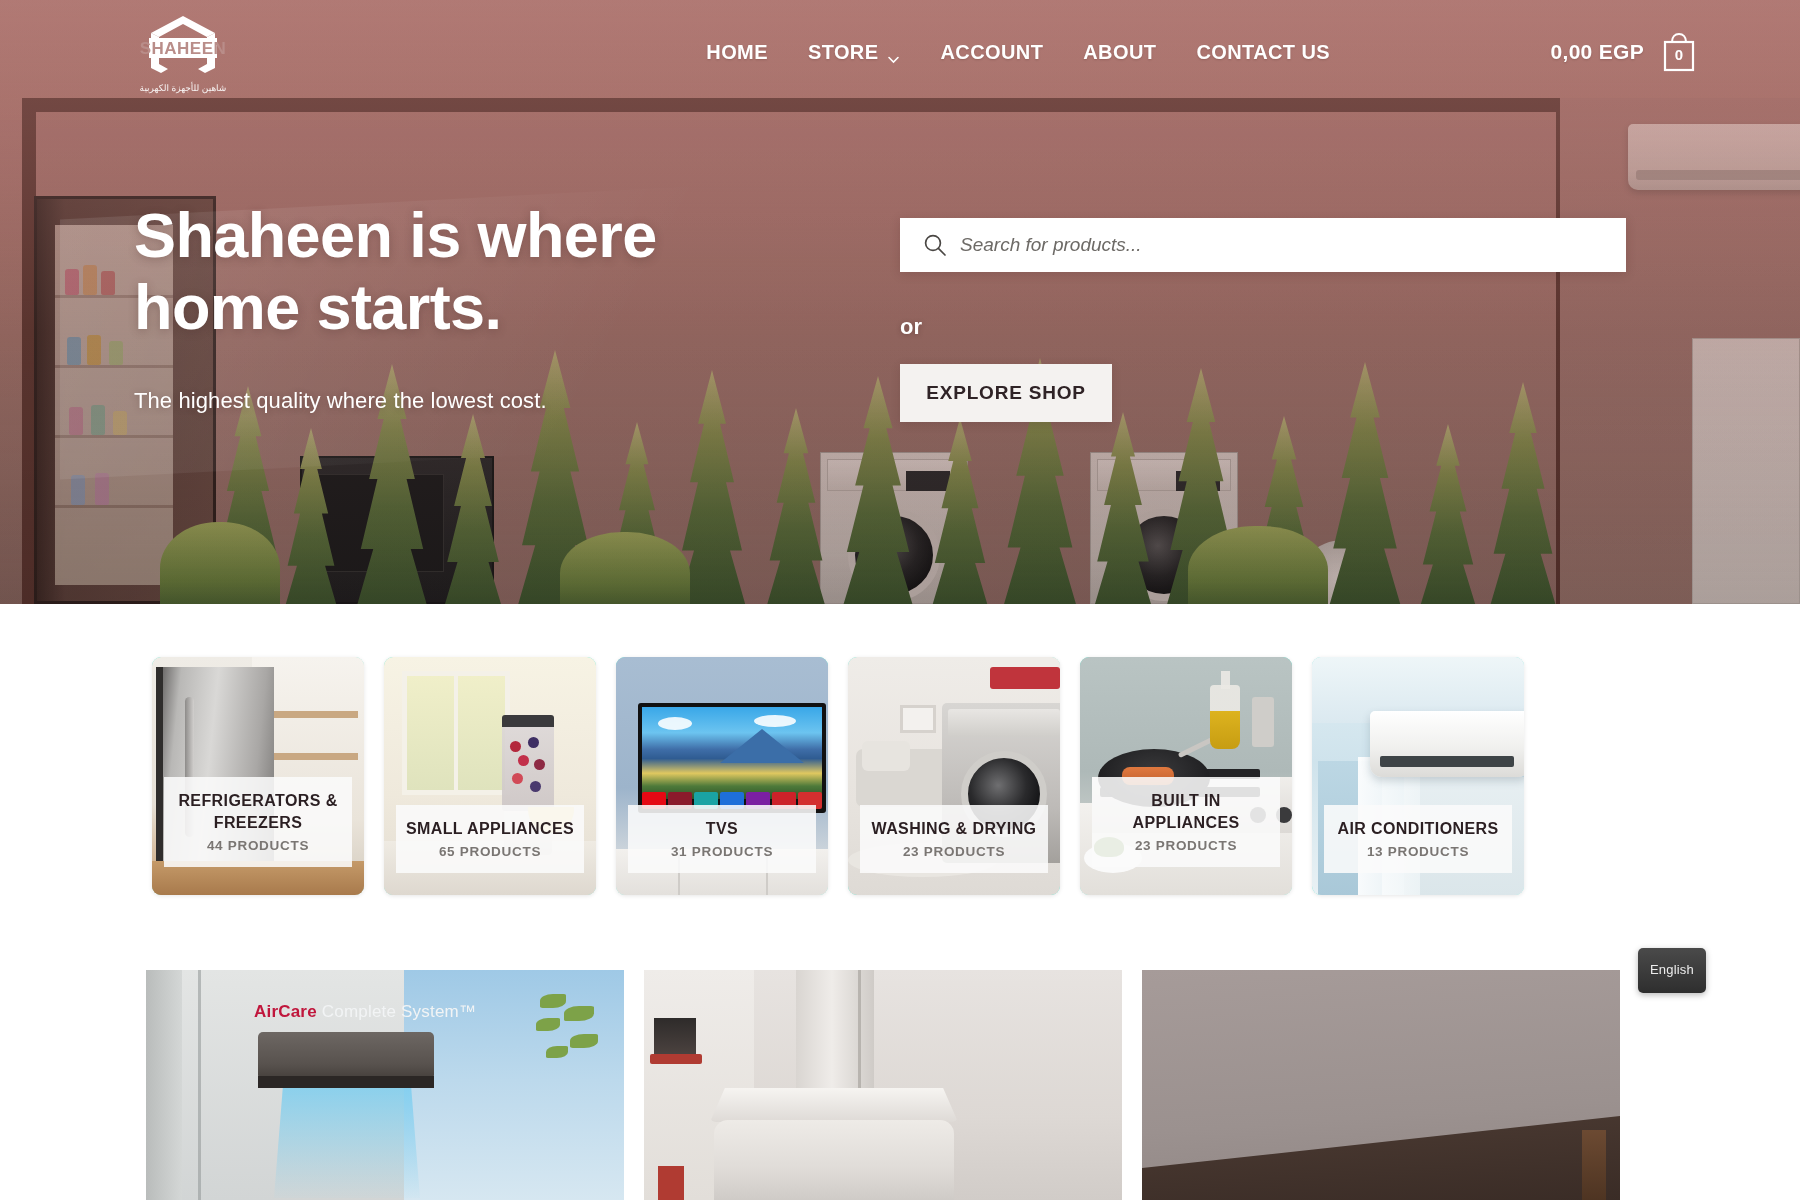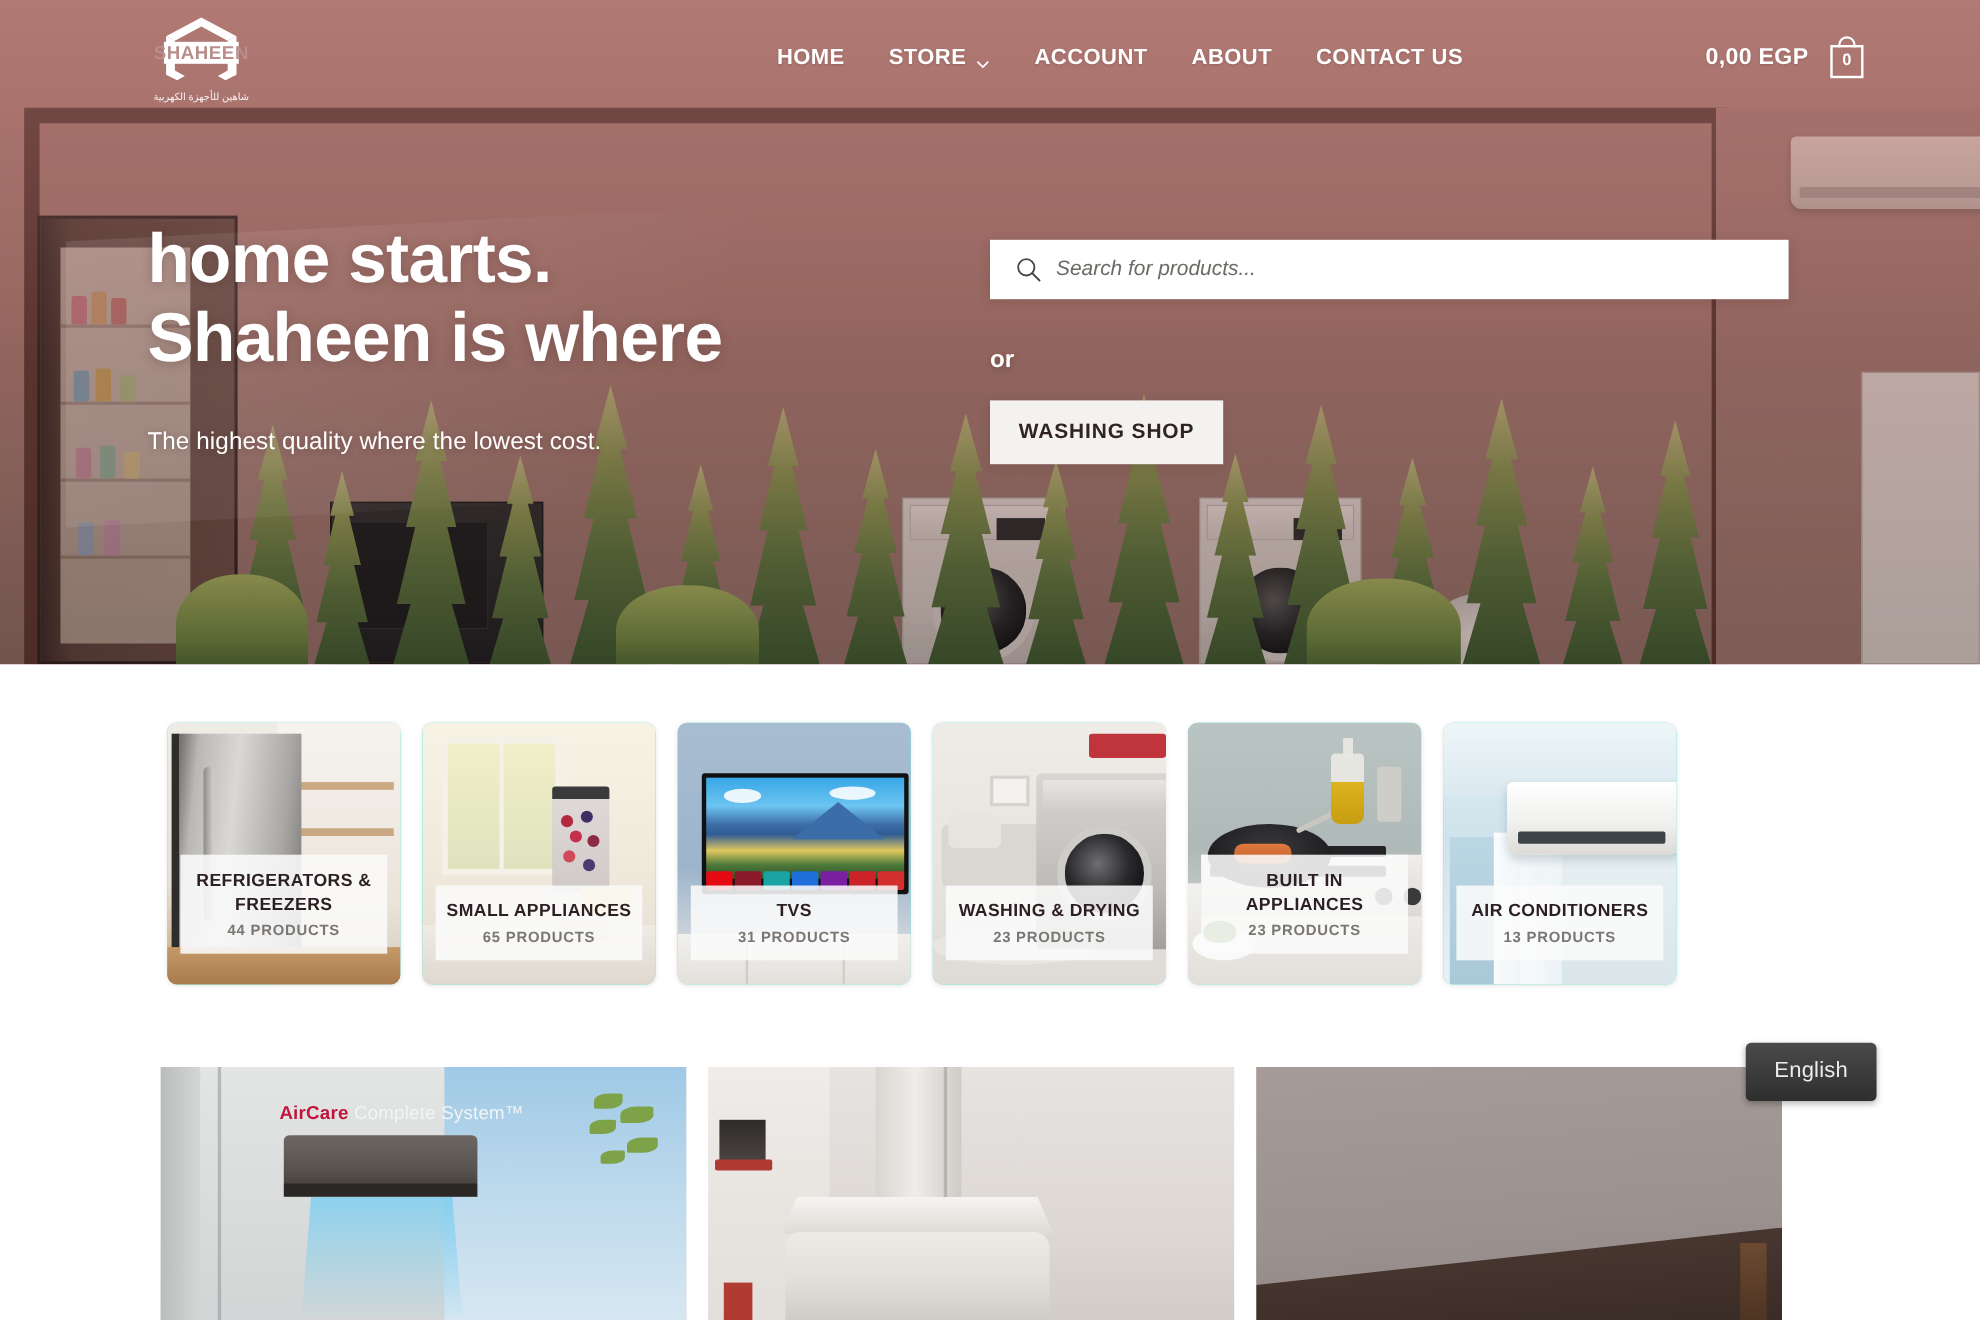--- a/index.html
+++ b/index.html
@@ -430,22 +430,22 @@
   .bn2 .wall { position:absolute; right:0; top:0; width:110px; height:230px; background:linear-gradient(180deg,#efece9,#e2ded9); }
   .bn2 .red { position:absolute; left:14px; bottom:0; width:26px; height:34px; background:#b03b32; }
 
   .bn3 { background:linear-gradient(176deg,#a69b99 0%, #9b918f 62%, #8f8583 100%); }
   .bn3 .dark { position:absolute; left:0; right:0; bottom:0; height:84px; background:linear-gradient(176deg,#4c3b33 0%, #3a2c26 100%); clip-path:polygon(0% 62%, 100% 0%, 100% 100%, 0% 100%); }
   .bn3 .wood { position:absolute; right:14px; bottom:0; width:24px; height:70px; background:linear-gradient(180deg,#6c4a32,#4e3422); }
 
   .lang-badge {
     position:absolute; right:94px; top:-12px;
     background:linear-gradient(180deg,#4a4a4a 0%, #3a3a3a 58%, #2e2e2e 100%);
-    color:#ececec; font-size:20px; letter-spacing:.2px;
-    padding:14px 26px 16px; border-radius:5px;
+    color:#ececec; font-size:13px; letter-spacing:.2px;
+    padding:14px 12px 16px; border-radius:5px;
     cursor:pointer; z-index:30;
     box-shadow:0 2px 6px rgba(0,0,0,.28);
   }
 </style>
 </head>
 <body>
 
 <div class="hero">
 
   <div class="hero-photo">
@@ -572,38 +572,38 @@
           <path d="M14 12 C14 7 17 4 21 4 C25 4 28 7 28 12" stroke="#ffffff" stroke-width="2.2" fill="none" stroke-linecap="round"></path>
           <rect x="7" y="12" width="28" height="28" stroke="#ffffff" stroke-width="2.2" fill="none"></rect>
         </svg>
         <span class="bag-count">0</span>
       </span>
     </div>
   </div>
 
   <div class="hero-copy">
     <div class="hero-title">
+      <div>Shaheen is where</div>
       <div>home starts.</div>
-      <div>Shaheen is where</div>
     </div>
     <div class="hero-sub">The highest quality where the lowest cost.</div>
   </div>
 
   <div class="hero-actions">
     <div class="search-wrap">
       <span class="search-icon">
         <svg width="26" height="26" viewBox="0 0 26 26" fill="none" aria-hidden="true">
           <circle cx="11" cy="11" r="7.4" stroke="#4a4744" stroke-width="1.7"></circle>
           <path d="M16.4 16.4 L23 23" stroke="#4a4744" stroke-width="1.7" stroke-linecap="round"></path>
         </svg>
       </span>
       <input class="search-input" type="text" placeholder="Search for products..." style="">
     </div>
     <div class="or-text">or</div>
-    <button class="explore-btn">WASHING SHOP</button>
+    <button class="explore-btn">EXPLORE SHOP</button>
   </div>
 </div>
 
 <div class="cats">
   <div class="cats-inner">
 
     <div class="cat-card">
       <div class="cat-img ph-fridge">
         <div class="cab"></div>
           <div class="sh1"></div>

